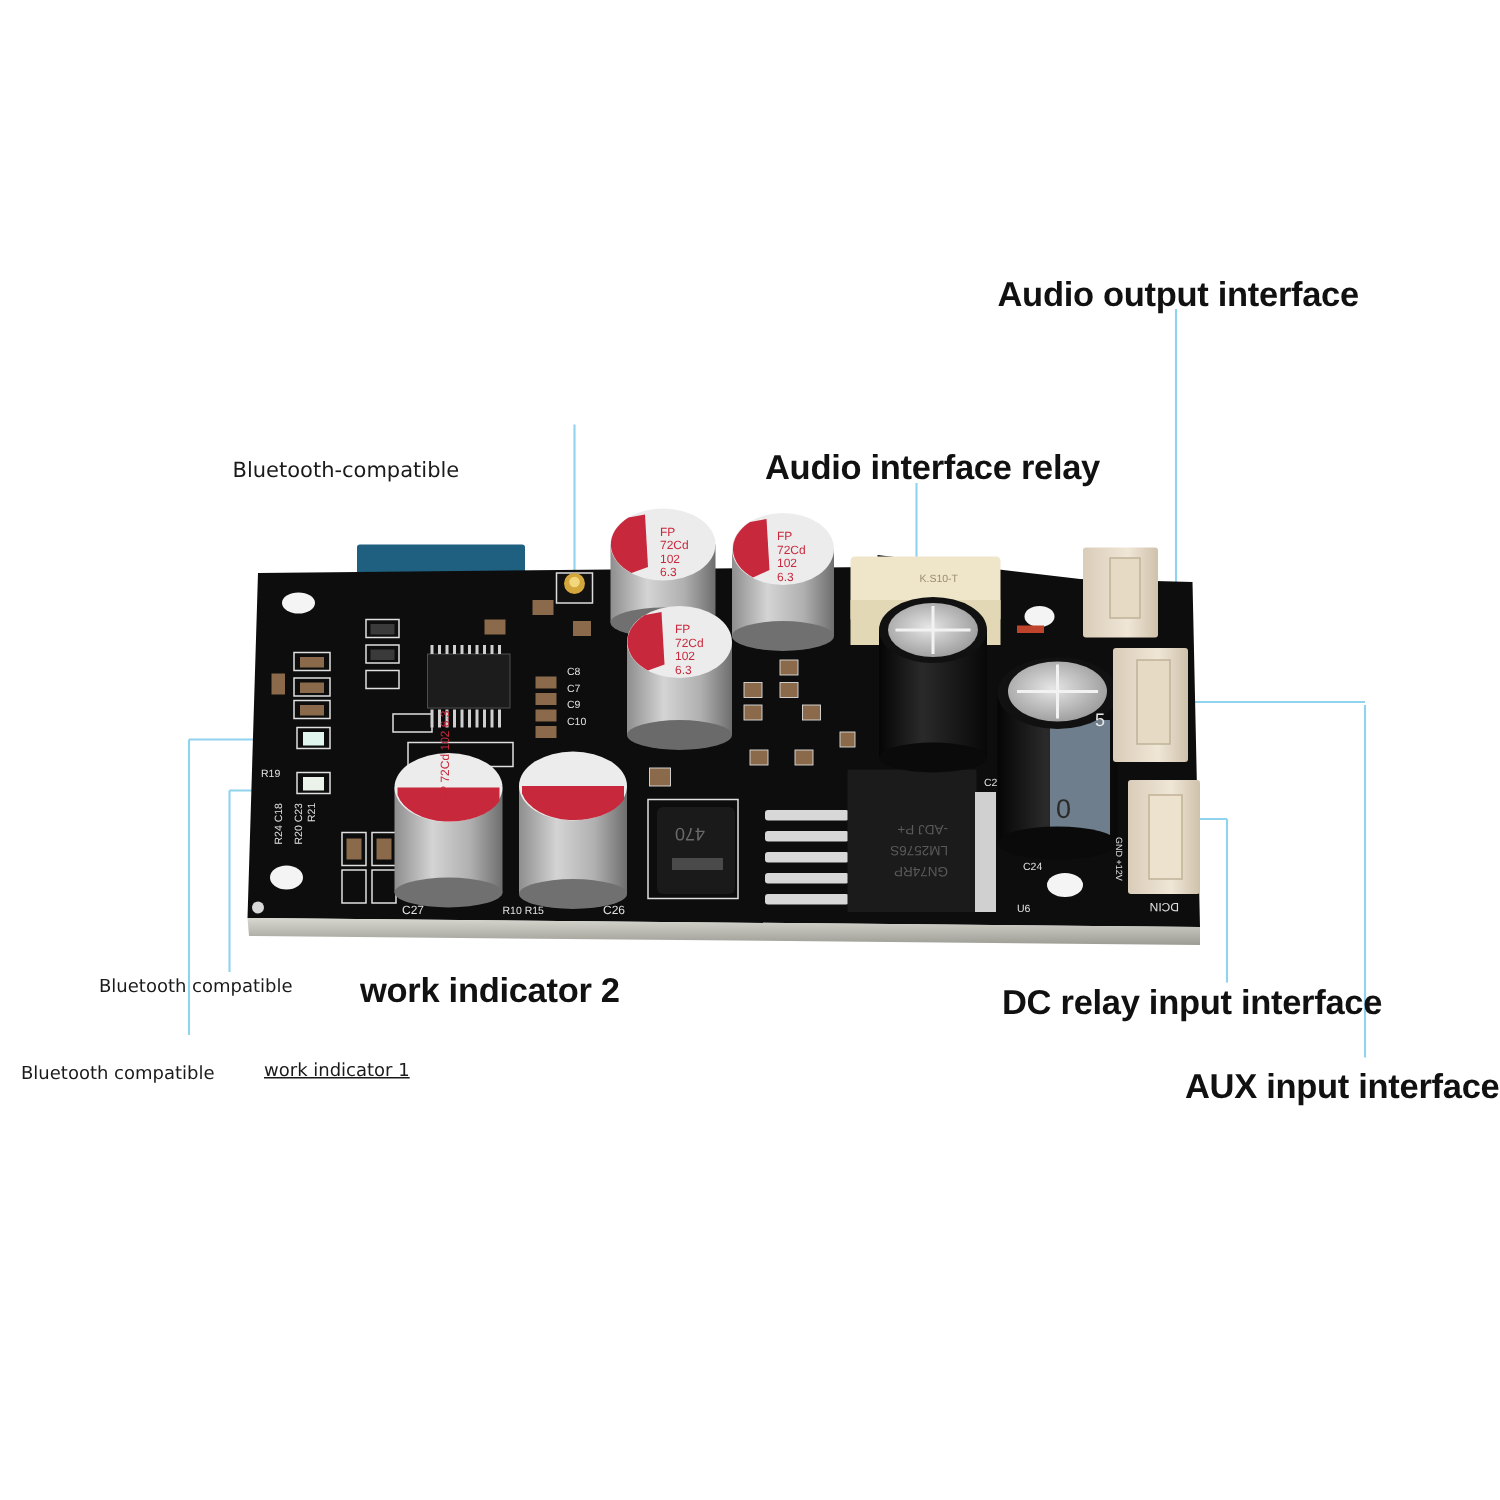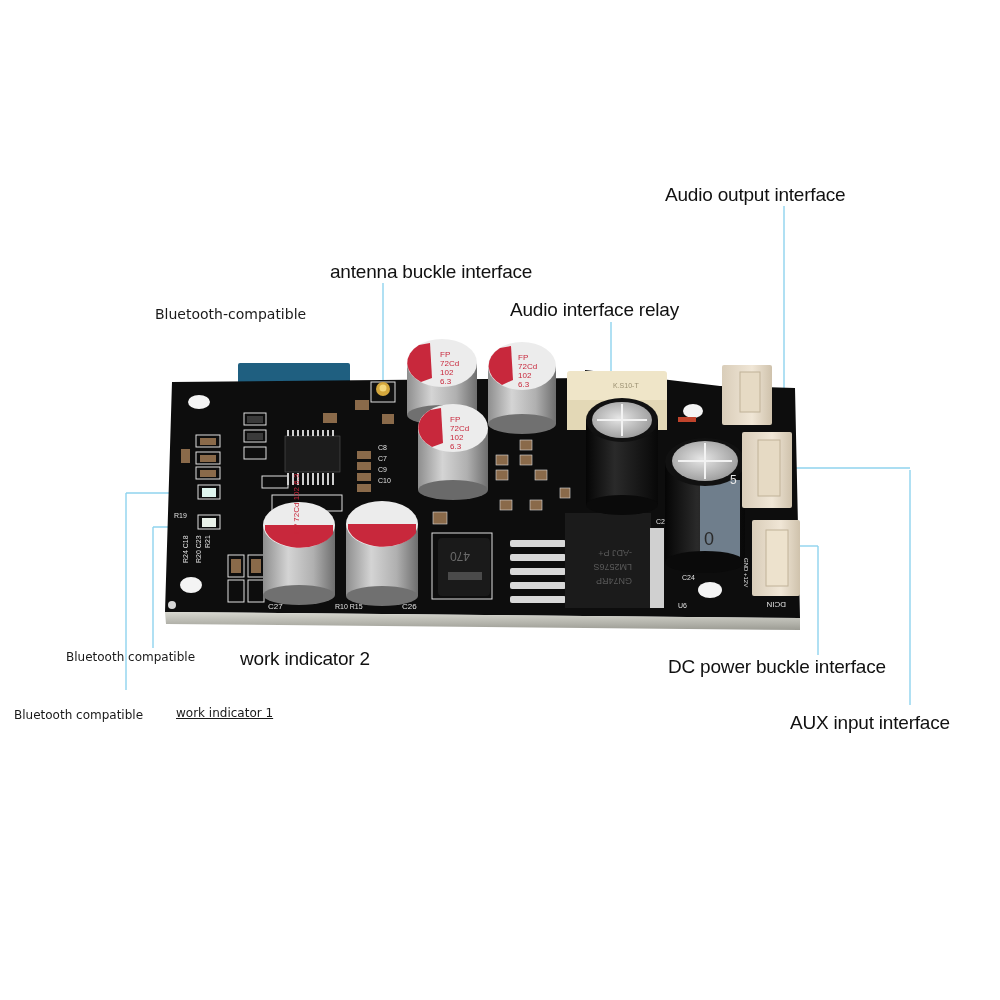--- a/index.html
+++ b/index.html
@@ -1,19 +1,19 @@
 <!DOCTYPE html>
 <html><head>
 <meta charset="utf-8">
 <style>
   html, body { margin:0; padding:0; background:#ffffff; }
   body { width:1000px; height:1000px; position:relative; overflow:hidden; font-family:"Liberation Sans", sans-serif; }
   .stage { position:absolute; left:0; top:0; width:1000px; height:1000px; }
   .label { position:absolute; white-space:nowrap; color:#111; line-height:1; }
-  .label.bold { font-family:"Liberation Sans", sans-serif; font-weight:normal; font-size:19px; letter-spacing:-0.2px; }
+  .label.bold { font-family:"Liberation Sans", sans-serif; font-weight:bold; font-size:23px; letter-spacing:-0.2px; }
   .label.light { font-family:"DejaVu Sans", sans-serif; font-size:14px; color:#1a1a1a;margin-top:43px; }
   .label.light2 { font-family:"DejaVu Sans", sans-serif; font-size:12px; color:#1a1a1a; }
   svg text { font-family:"Liberation Sans", sans-serif; }
 </style>
 </head>
 <body>
 
 <div class="stage">
   <svg width="1000" height="1000" viewBox="0 0 1000 1000">
     <defs>
@@ -285,25 +285,24 @@
       <text x="202" y="550" transform="rotate(-90 205 545)">R21</text>
       <text x="378" y="450">C8</text>
       <text x="378" y="461">C7</text>
       <text x="378" y="472">C9</text>
       <text x="378" y="483">C10</text>
     </g>
   </svg>
 
   
   <div class="label light" style="left:155px; top:264px;">Bluetooth-compatible</div>
-  <div class="label bold" style="left:330px; top:262px;">antenna buckle interface</div>
   <div class="label bold" style="left:665px; top:185px;">Audio output interface</div>
   <div class="label bold" style="left:510px; top:300px;">Audio interface relay</div>
 
   <div class="label light2" style="left:66px; top:651px;">Bluetooth compatible</div>
   <div class="label bold" style="left:240px; top:649px;">work indicator 2</div>
 
   <div class="label light2" style="left:14px; top:709px;">Bluetooth compatible</div>
   <div class="label light2" style="left:176px; top:707px;text-decoration:underline;">work indicator 1</div>
 
-  <div class="label bold" style="left:668px; top:657px;">DC power buckle interface</div>
+  <div class="label bold" style="left:668px; top:657px;">DC relay input interface</div>
   <div class="label bold" style="left:790px; top:713px;">AUX input interface</div>
 </div>
 
 </body></html>

